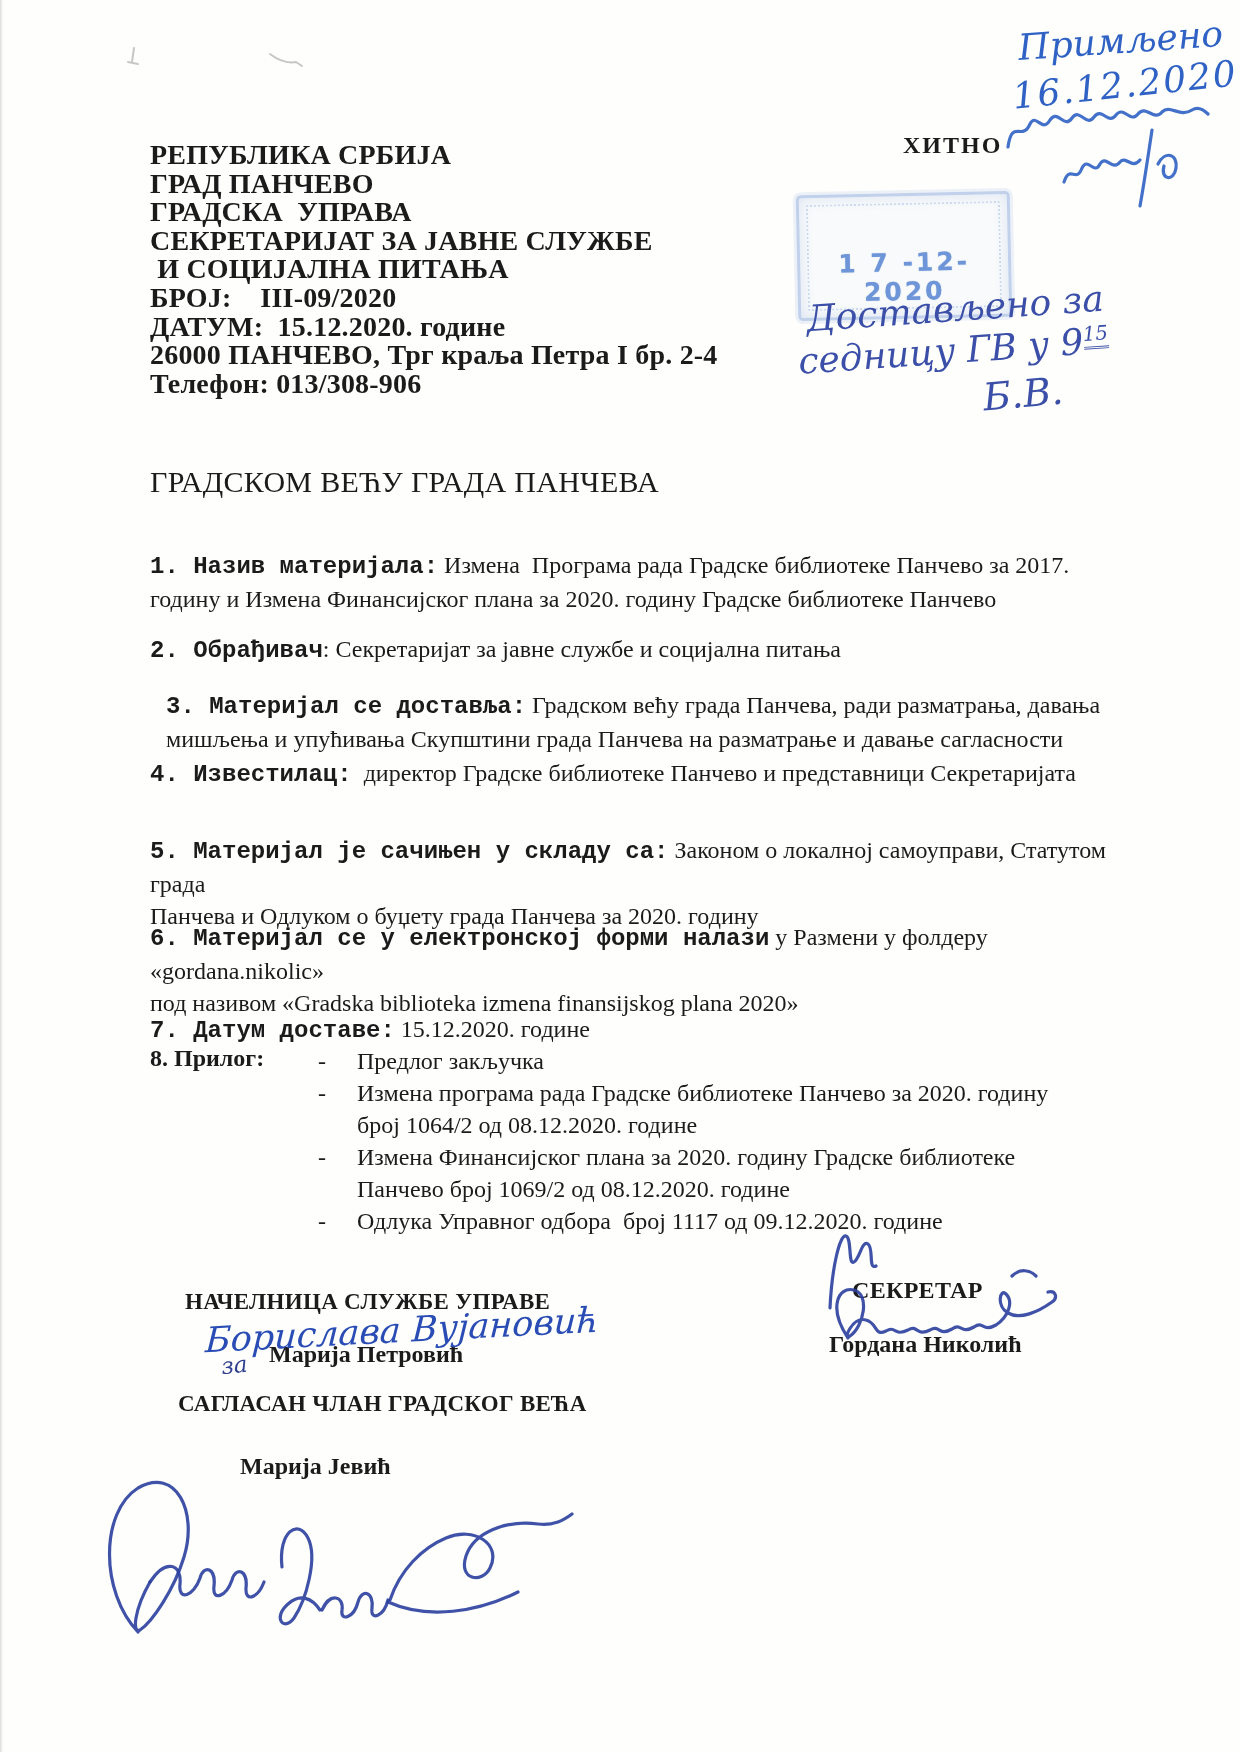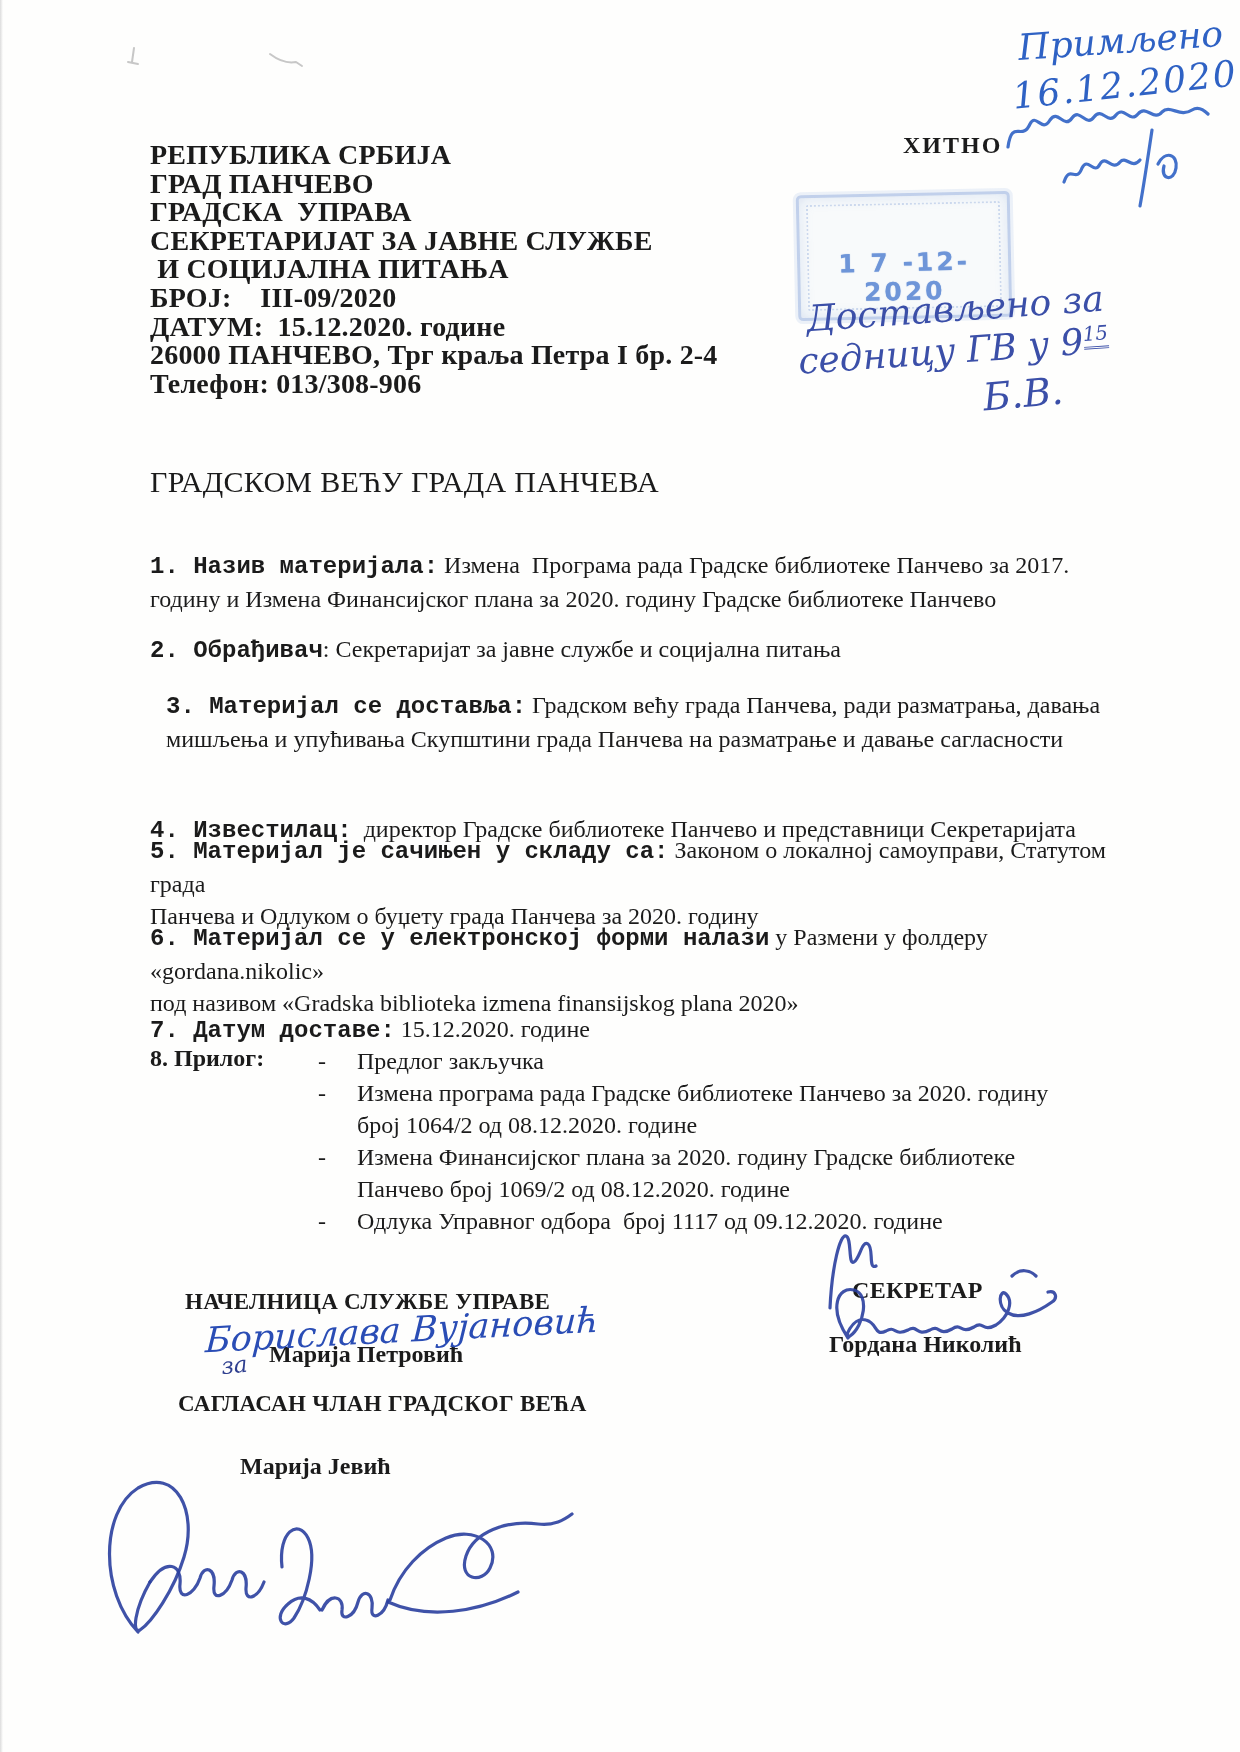--- a/index.html
+++ b/index.html
@@ -100,21 +100,21 @@
   </div>
   <div class="hw hw-initials" style="left:983px;top:372px;">Б.В.</div>
 
   <div class="recipient">ГРАДСКОМ ВЕЋУ ГРАДА ПАНЧЕВА</div>
 
   <p class="item" style="top:525px;"><b>1. Назив материјала:</b><span> Измена  Програма рада Градске библиотеке Панчево за 2017.
 годину и Измена Финансијског плана за 2020. годину Градске библиотеке Панчево</span></p>
   <p class="item" style="top:609px;"><b>2. Обрађивач</b><span>: Секретаријат за јавне службе и социјална питања</span></p>
   <p class="item" style="top:665px;margin-left:16px;"><b>3. Материјал се доставља:</b><span> Градском већу града Панчева, ради разматрања, давања
 мишљења и упућивања Скупштини града Панчева на разматрање и давање сагласности</span></p>
-  <p class="item" style="top:789px;"><b>4. Известилац:</b><span>  директор Градске библиотеке Панчево и представници Секретаријата</span></p>
+  <p class="item" style="top:733px;"><b>4. Известилац:</b><span>  директор Градске библиотеке Панчево и представници Секретаријата</span></p>
   <p class="item" style="top:810px;"><b>5. Материјал је сачињен у складу са:</b><span> Законом о локалној самоуправи, Статутом града
 Панчева и Одлуком о буџету града Панчева за 2020. годину</span></p>
   <p class="item" style="top:897px;"><b>6. Материјал се у електронској форми налази</b><span> у Размени у фолдеру «gordana.nikolic»
 под називом «Gradska biblioteka izmena finansijskog plana 2020»</span></p>
   <p class="item" style="top:989px;"><b>7. Датум доставе:</b><span> 15.12.2020. године</span></p>
 
   <div class="att-label">8. Прилог:</div>
   <div class="att-list">
     <div class="att-item">
       <span class="att-dash">-</span>

